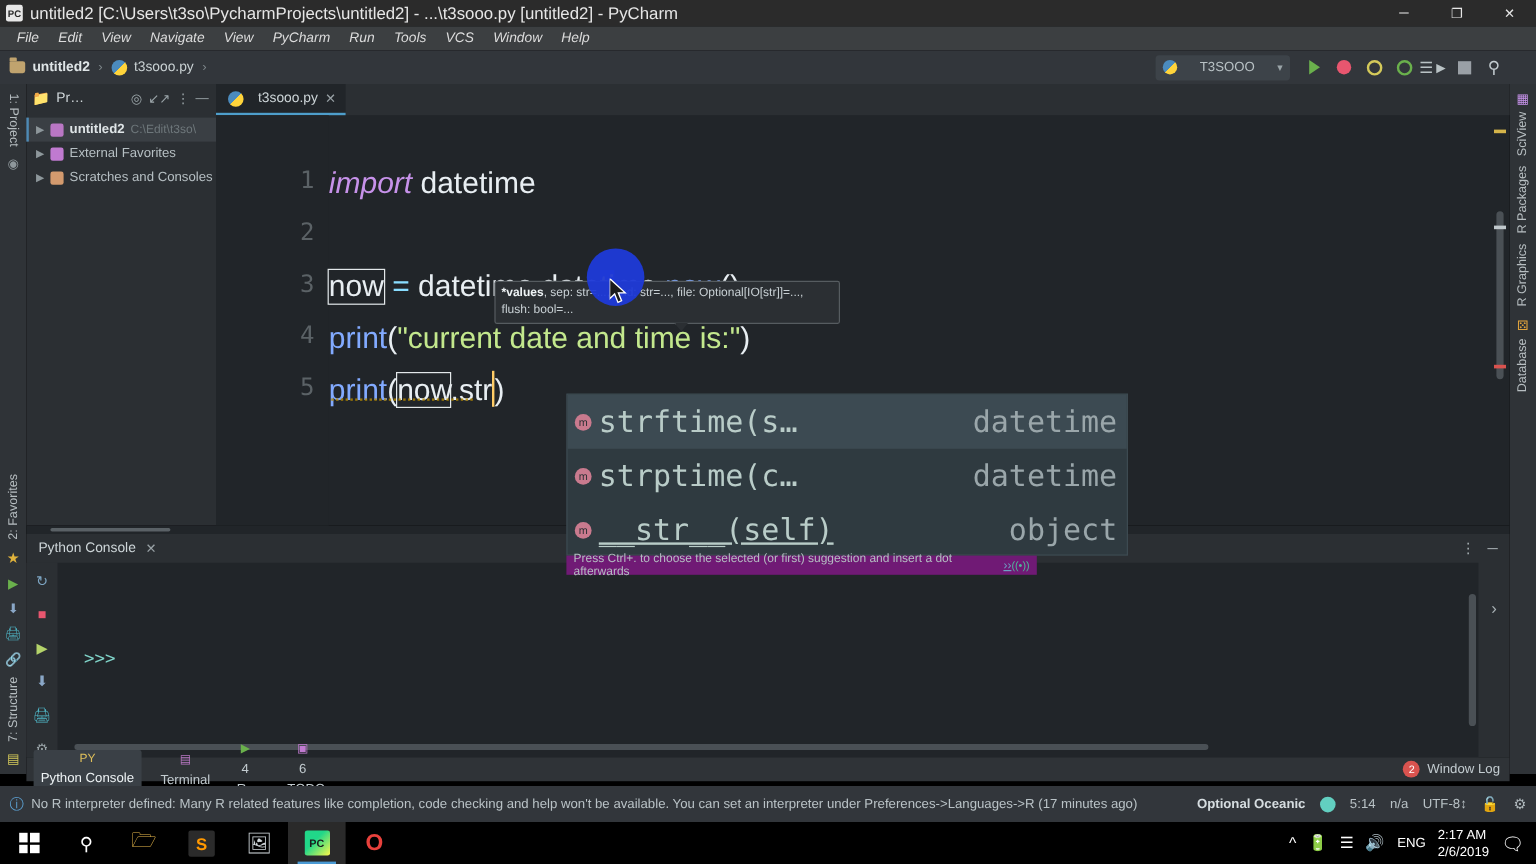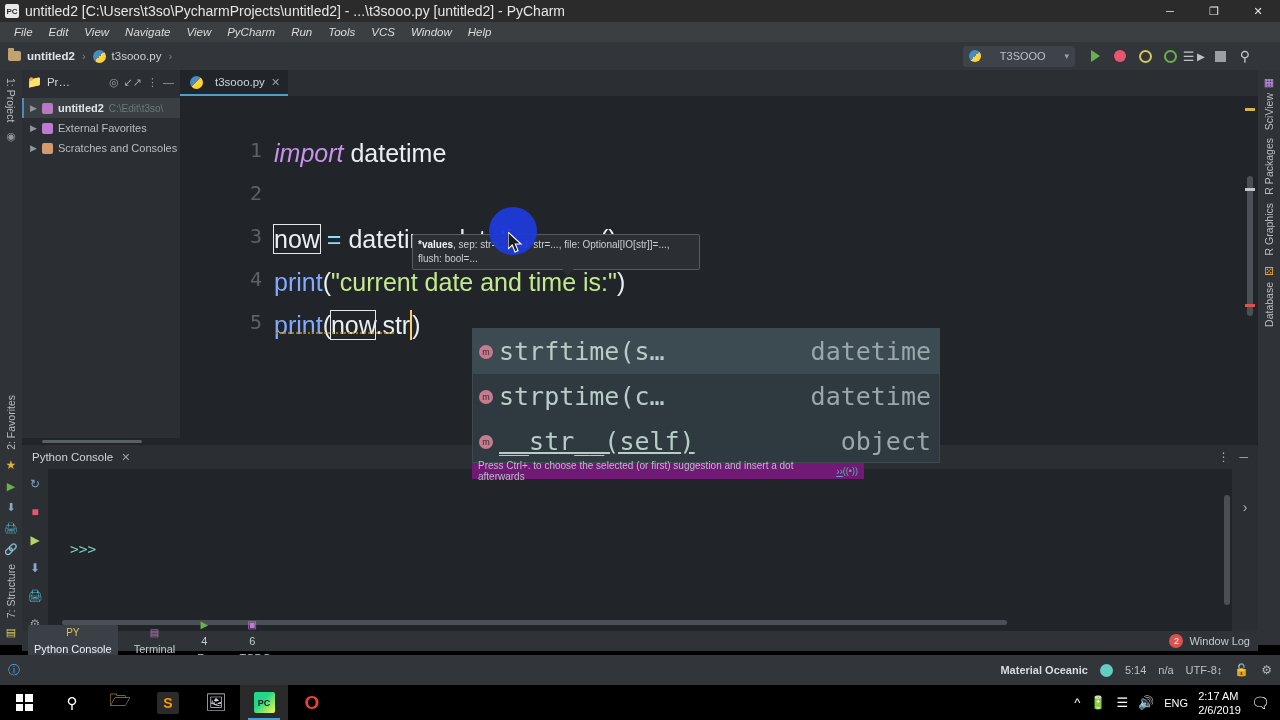--- a/index.html
+++ b/index.html
@@ -561,22 +561,23 @@
       <span>: TODO</span>
     </div>
     <div class="bbar-right">
       <span class="evt-badge">2</span>
       <span class="evt-label">Window Log</span>
     </div>
   </div>
 
   <div class="statusbar">
     <span style="color:#5da2d4;font-size:12px;margin-right:6px">ⓘ</span>
+    <span class="status-msg">No R interpreter defined: Many R related features like completion, code checking and help won't be available. You can set an interpreter under Preferences-&gt;Languages-&gt;R (17 minutes ago)</span>
     <div class="status-right">
-      <span class="status-item bold">Material Oceanic</span>
+      <span class="status-item bold">Optional Oceanic</span>
       <span class="theme-dot"></span>
       <span class="status-item">5:14</span>
       <span class="status-item">n/a</span>
       <span class="status-item"><span>UTF-8</span><span>↕</span></span>
       <span class="gear-small">🔓</span>
       <span class="gear-small">⚙</span>
     </div>
   </div>
 
   <div class="taskbar">

